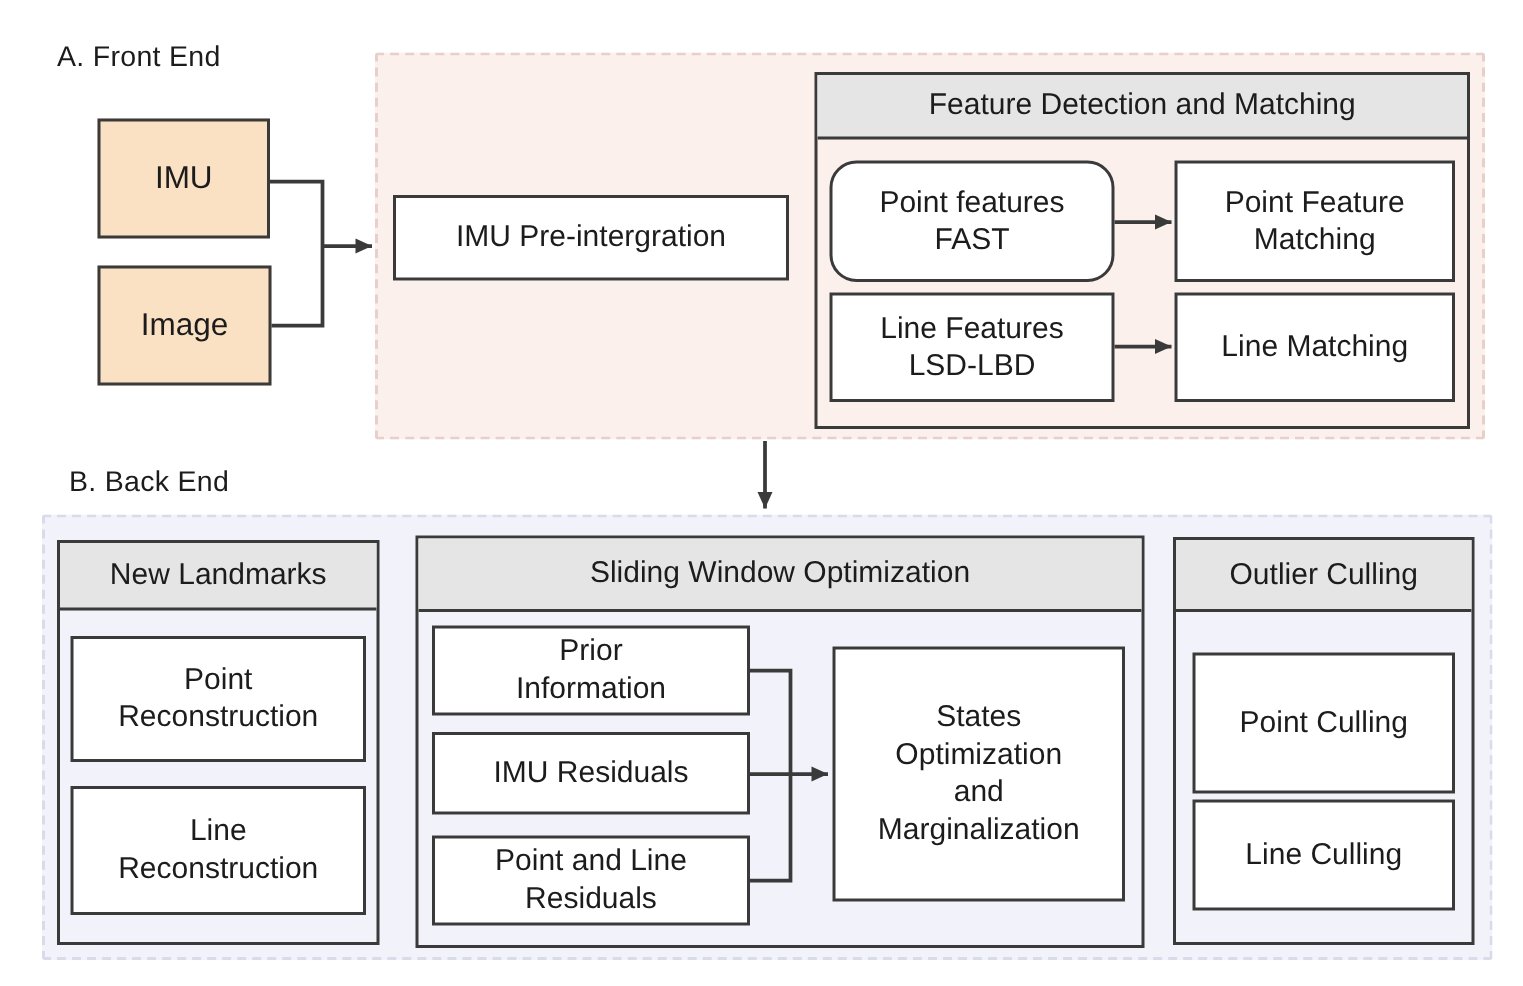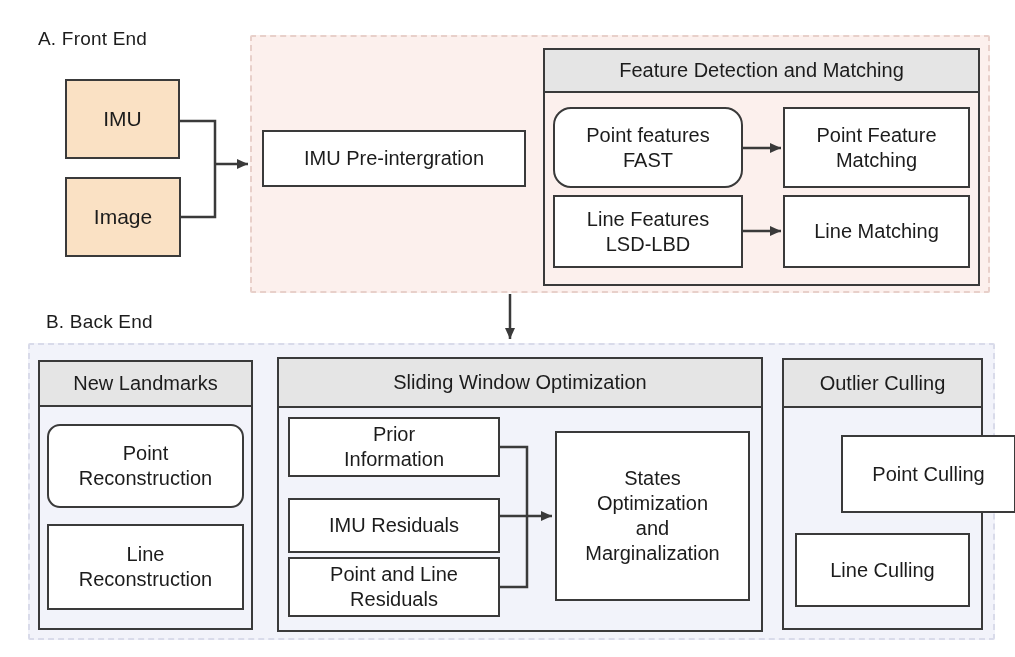--- a/index.html
+++ b/index.html
@@ -60,42 +60,42 @@
 FAST</div>
   <div class="box" style="left:783px; top:107px; width:187px; height:81px;">Point Feature
 Matching</div>
   <div class="box" style="left:553px; top:195px; width:190px; height:73px;">Line Features
 LSD-LBD</div>
   <div class="box" style="left:783px; top:195px; width:187px; height:73px;">Line Matching</div>
 
   <div class="panel" style="left:38px; top:360px; width:215px; height:270px;">
     <div class="panel-header" style="height:45px;">New Landmarks</div>
   </div>
-  <div class="box" style="left:47px; top:424px; width:197px; height:84px;border-radius:13px;">Point
+  <div class="box" style="left:47px; top:424px; width:197px; height:84px;">Point
 Reconstruction</div>
   <div class="box" style="left:47px; top:524px; width:197px; height:86px;">Line
 Reconstruction</div>
 
   <div class="panel" style="left:277px; top:357px; width:486px; height:275px;">
     <div class="panel-header" style="height:49px;">Sliding Window Optimization</div>
   </div>
   <div class="box" style="left:288px; top:417px; width:212px; height:60px;">Prior
 Information</div>
-  <div class="box" style="left:288px; top:488px; width:212px; height:55px;margin-top:10px;">IMU Residuals</div>
+  <div class="box" style="left:288px; top:488px; width:212px; height:55px;">IMU Residuals</div>
   <div class="box" style="left:288px; top:557px; width:212px; height:60px;">Point and Line
 Residuals</div>
   <div class="box" style="left:555px; top:431px; width:195px; height:170px;">States
 Optimization
 and
 Marginalization</div>
 
   <div class="panel" style="left:782px; top:358px; width:201px; height:272px;">
     <div class="panel-header" style="height:48px;">Outlier Culling</div>
   </div>
-  <div class="box" style="left:841px; top:435px; width:175px; height:78px;">Point Culling</div>
+  <div class="box" style="left:795px; top:435px; width:175px; height:94px;">Point Culling</div>
   <div class="box" style="left:795px; top:533px; width:175px; height:74px;">Line Culling</div>
 
   <svg class="connectors" width="1015" height="657" viewBox="0 0 1015 657">
     <defs>
       <marker id="arrow" markerUnits="userSpaceOnUse" markerWidth="14" markerHeight="12" viewBox="0 0 12 12" refX="11" refY="6" orient="auto">
         <path class="arrowhead-shape" d="M0,1 L11,6 L0,11 Z"></path>
       </marker>
     </defs>
     <polyline class="connector" points="180,121 215,121 215,217 181,217"></polyline>
     <line class="connector" x1="215" y1="164" x2="248" y2="164" marker-end="url(#arrow)"></line>

